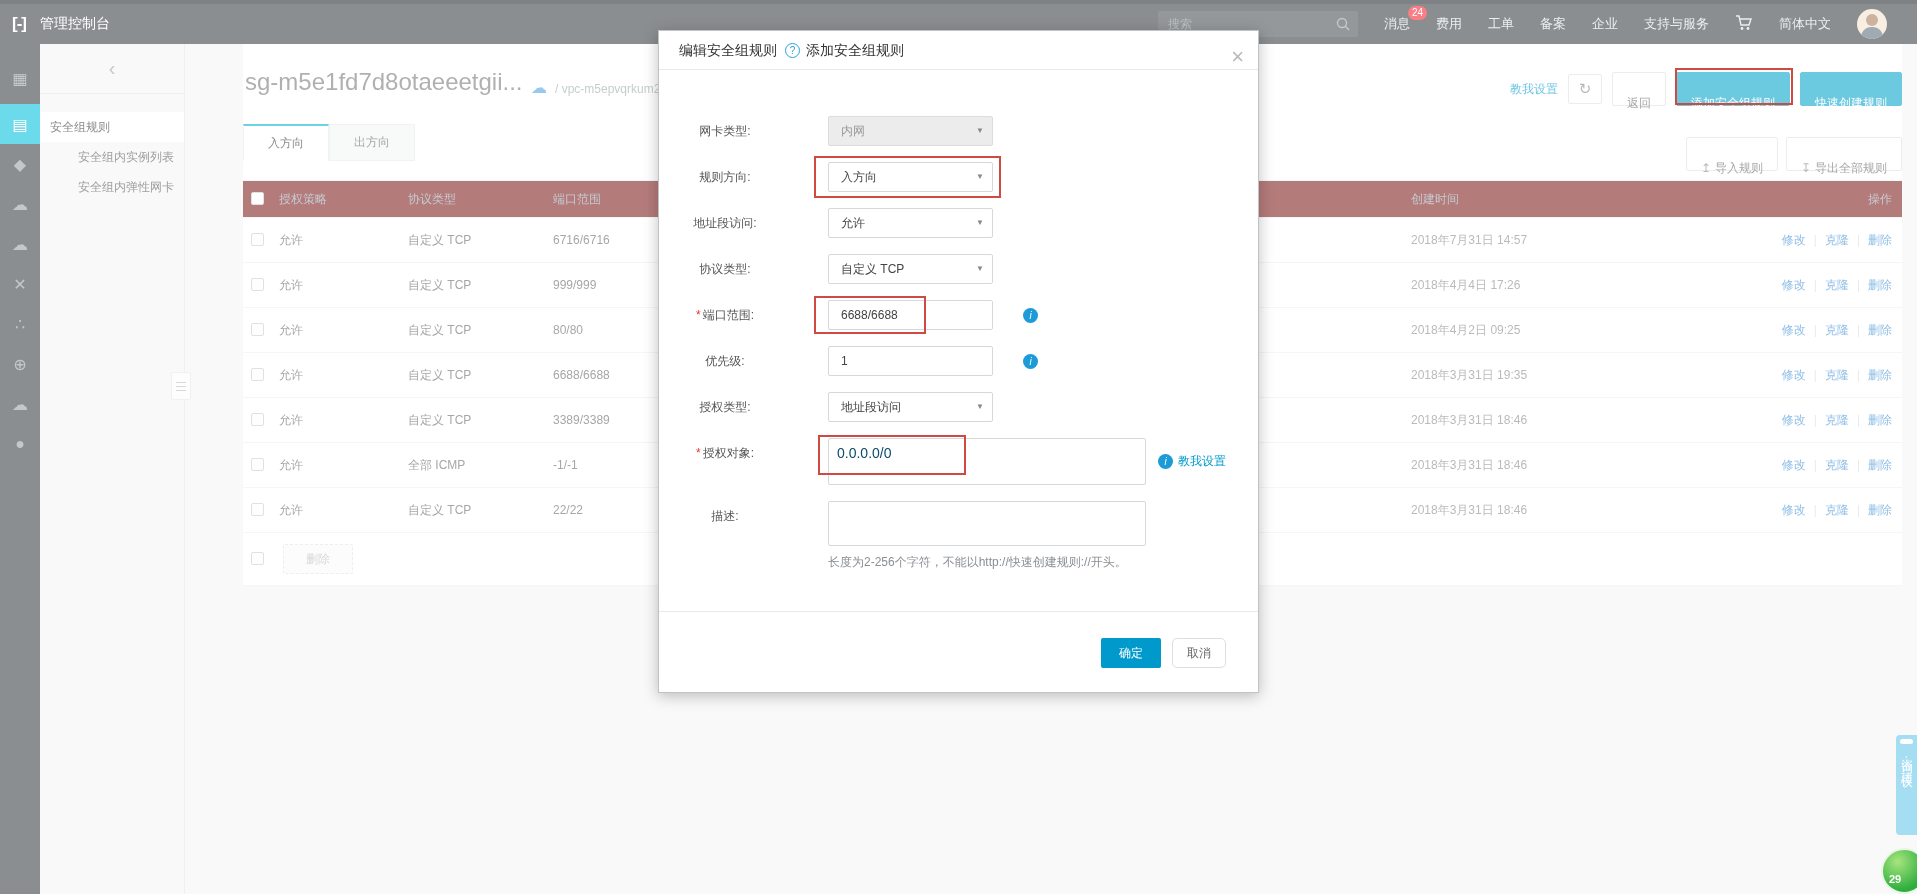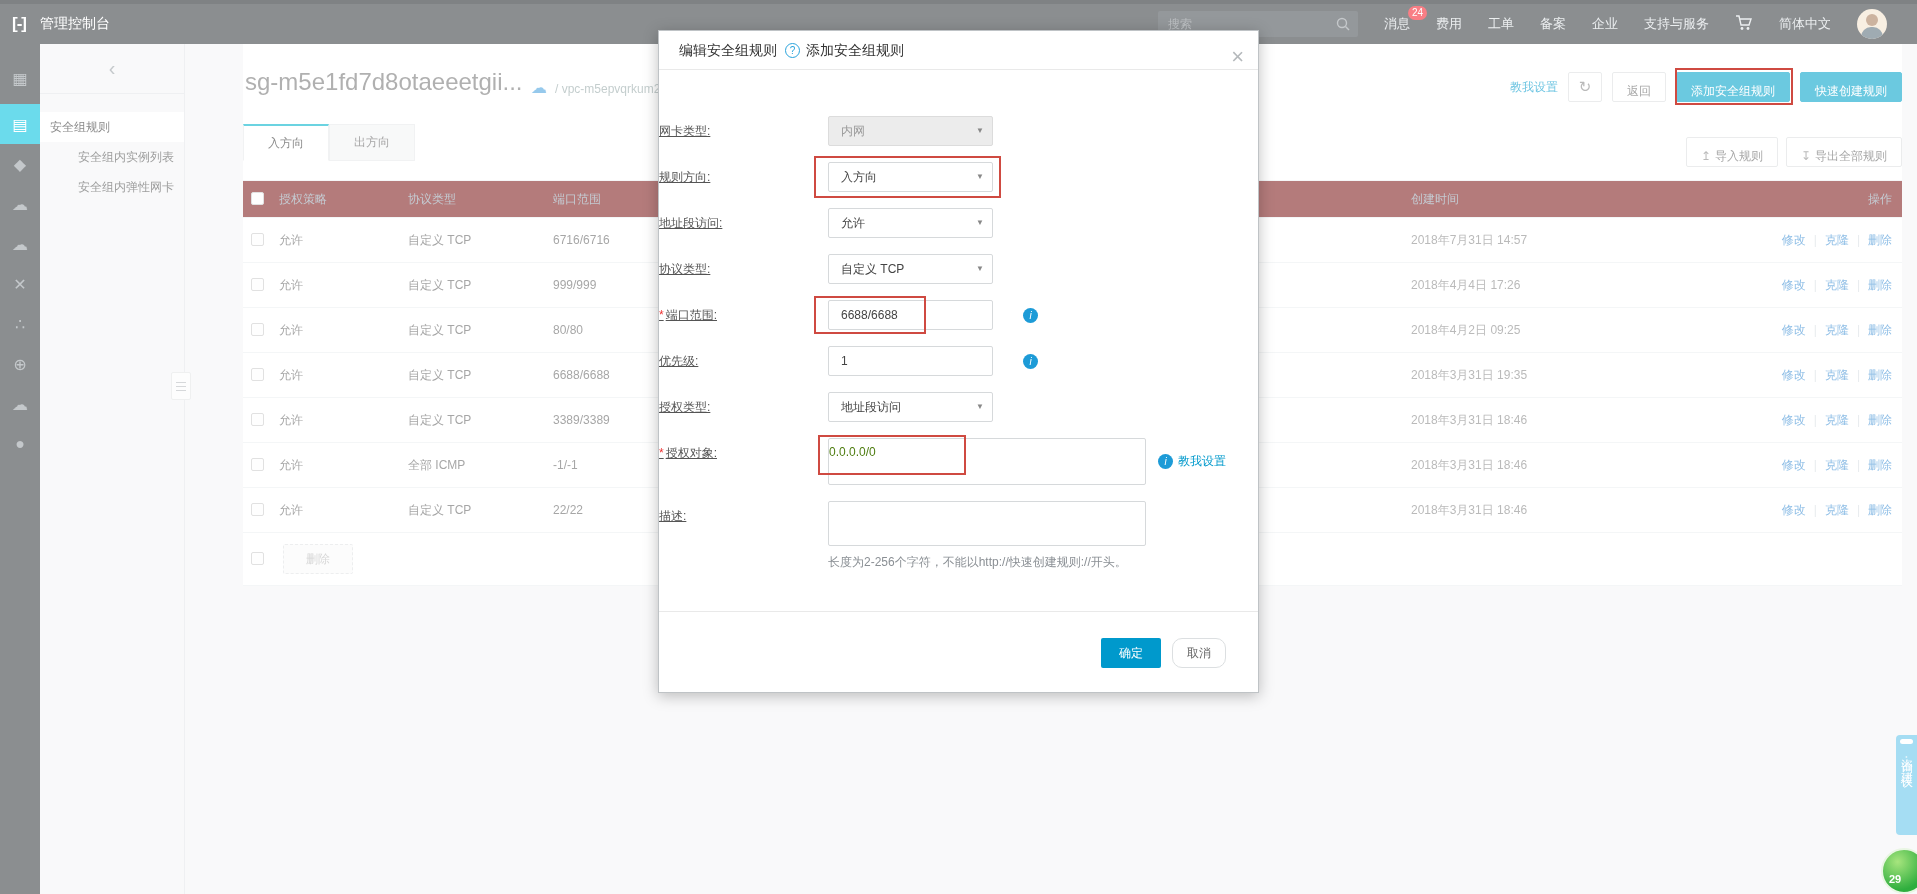--- a/index.html
+++ b/index.html
@@ -43,21 +43,21 @@
   .subnav-item.active { background:#fff; color:#333;padding-left:10px; }
 
   
   .main { position:absolute; top:44px; left:185px; right:0; bottom:0; background:#f4f5f7; z-index:1; }
   .card { position:absolute; left:58px; top:0; right:15px; height:541px; background:#fff; }
   .page-title { position:absolute; left:2px; top:24px; font-size:24px; color:#777; }
   .cloud-ic { position:absolute; left:288px; top:34px; font-size:16px; color:#4aa3df; }
   .crumb { position:absolute; left:312px; top:38px; font-size:12px; color:#9aa; }
   .toolbar { position:absolute; right:0; top:28px; display:flex; align-items:center; gap:10px; }
   .link { color:#0099cc; font-size:12px; cursor:pointer; text-decoration:none; white-space:nowrap; }
-  .btn { height:30px; line-height:28px; border:1px solid #dcdfe1; background:#fff; padding:4px 14px;
+  .btn { height:30px; line-height:28px; border:1px solid #dcdfe1; background:#fff; padding:16px 14px;
          font-size:12px; color:#666; border-radius:2px; cursor:pointer; white-space:nowrap; }
   .btn-ic { width:34px; text-align:center; padding:0; font-size:15px; color:#888; }
   .btn-cyan { background:#00a2ca; border-color:#00a2ca; color:#fff; }
   .tabs { position:absolute; left:0; top:80px; display:flex; }
   .tab { height:37px; line-height:34px; padding:0 24px; background:#f3f4f5; border:1px solid #e7e9eb;
          font-size:12px; color:#666; cursor:pointer; }
   .tab.active { background:#fff; border-top:2px solid #00b4cc; border-bottom-color:#fff; color:#333; }
   .io-btns { position:absolute; right:0; top:93px; display:flex; gap:8px; }
   .io-btns .arr { color:#888; margin-right:4px; }
 
@@ -91,48 +91,48 @@
            border:1px solid #bfc3c6; box-shadow:0 3px 14px rgba(0,0,0,0.25); z-index:20; }
   .modal-header { height:39px; line-height:39px; padding:0 20px; border-bottom:1px solid #e9e9e9;
                   font-size:14px; color:#333; }
   .help-ic { display:inline-block; width:15px; height:15px; line-height:13px; text-align:center;
              border:1px solid #29a3dc; color:#29a3dc; border-radius:50%; font-size:10px;
              vertical-align:1px; margin:0 6px 0 8px; cursor:pointer; }
   .modal-sub { color:#333; }
   .modal-close { position:absolute; right:14px; top:6px; font-size:22px; color:#b5b9bc; cursor:pointer; }
   .modal-body { padding-top:46px; }
   .frow { display:flex; margin-bottom:16px; position:relative; align-items:flex-start; }
-  .flabel { width:132px; text-align:left; font-size:12px; color:#555; line-height:30px; white-space:nowrap;text-decoration:underline; }
+  .flabel { width:132px; text-align:center; font-size:12px; color:#555; line-height:30px; white-space:nowrap; }
   .star { color:#e33; margin-right:2px; }
   .fctrl { margin-left:37px; display:flex; align-items:center; }
   .sel { position:relative; width:165px; height:30px; border:1px solid #d6d9db; border-radius:2px;
          background:#fff; line-height:28px; padding:0 22px 4px 12px; font-size:12px; color:#444; cursor:pointer; }
   .sel .caret { position:absolute; right:8px; top:0; line-height:28px; font-size:8px; color:#888; }
   .sel.disabled { background:#ececec; color:#999; border-color:#dcdcdc; }
   .inp { width:165px; height:30px; border:1px solid #d6d9db; border-radius:2px; padding:0 12px;
          font-size:12px; color:#444; outline:none; }
-  .ta { width:318px; height:47px; border:1px solid #d6d9db; border-radius:2px; padding:6px 0;
-        font-size:12px; color:#4d7c0f; resize:none; outline:none; font-family:inherit; }
+  .ta { width:318px; height:47px; border:1px solid #d6d9db; border-radius:2px; padding:6px 8px;
+        font-size:14px; color:#0c4a6e; resize:none; outline:none; font-family:inherit; }
   .ta.desc { height:45px; }
   .info-dot { display:inline-block; width:15px; height:15px; border-radius:50%; background:#1d9bd7;
               color:#fff; font-size:10px; font-style:italic; text-align:center; line-height:15px;
               cursor:pointer; flex:none; }
   .ml30 { margin-left:30px; align-self:center; }
   .obj-side { margin-left:12px; align-self:center; display:flex; align-items:center; gap:5px; }
   .helper { margin-left:169px; font-size:12px; color:#8a8f94; margin-top:-8px; }
   .rbox { position:absolute; border:2px solid #cf4a41; pointer-events:none; z-index:5; }
   .rb-dir { left:155px; top:-6px; width:187px; height:42px; }
   .rb-port { left:155px; top:-4px; width:112px; height:38px; }
   .rb-obj { left:159px; top:-3px; width:148px; height:40px; }
   .modal-footer { position:absolute; left:0; right:0; bottom:0; height:81px; border-top:1px solid #e9e9e9;
                   padding:26px 32px 0 0; display:flex; justify-content:flex-end; gap:11px; }
   .btn-primary { height:30px; line-height:30px; padding:0 18px; background:#0099cc; border:none;
                  color:#fff; font-size:12px; border-radius:2px; cursor:pointer; }
   .btn-plain { height:30px; line-height:28px; padding:0 14px; background:#fff; border:1px solid #dcdfe1;
-               color:#666; font-size:12px; border-radius:10px; cursor:pointer; }
+               color:#666; font-size:12px; border-radius:5px; cursor:pointer; }
 
   
   .anno-add { position:absolute; left:1675px; top:68px; width:118px; height:37px;
               border:2px solid #cf4a41; z-index:40; pointer-events:none; }
   .consult { position:absolute; right:0; top:735px; width:21px; height:100px; background:#a5ddf3;
              border-radius:4px 0 0 4px; z-index:30; cursor:pointer; display:flex; flex-direction:column;
              align-items:center; padding-top:12px; }
   .consult::before { content:""; position:absolute; top:4px; left:4px; width:13px; height:5px;
                      background:#fff; border-radius:3px; }
   .consult span { writing-mode:vertical-rl; color:#fff; font-size:12px; letter-spacing:3px; margin-top:2px; }

